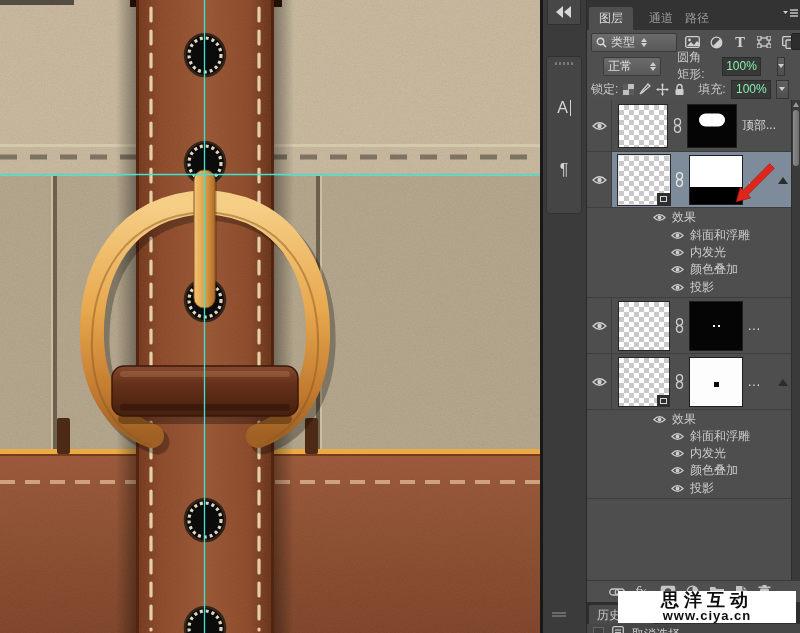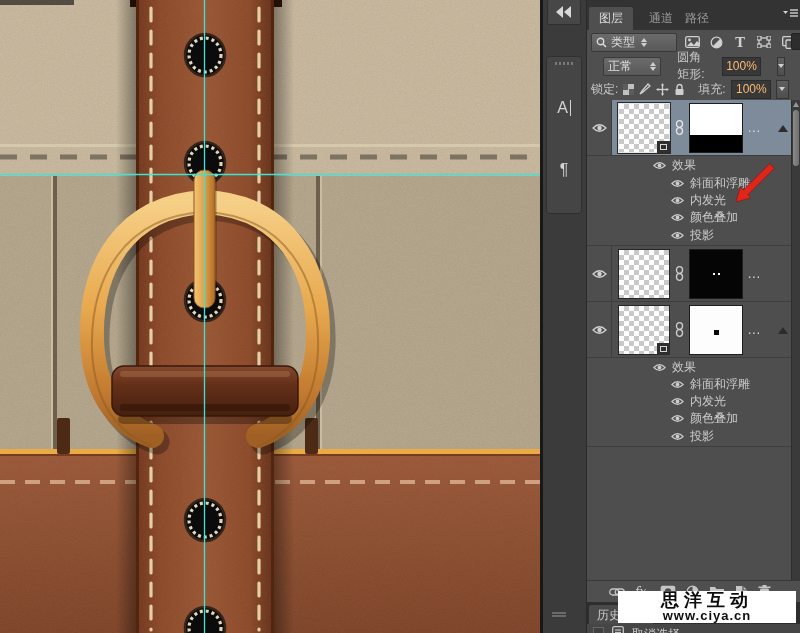--- a/index.html
+++ b/index.html
@@ -35,21 +35,21 @@
   .dd{height:19px;background:linear-gradient(#6b6b6b,#595959);border:1px solid #3a3a3a;border-radius:2px;
       display:flex;align-items:center;padding:0 4px;gap:4px;color:#e0e0e0;}
   .dd .updown{display:flex;flex-direction:column;gap:1px;margin-left:2px;}
   .tri-up{width:0;height:0;border-left:3px solid transparent;border-right:3px solid transparent;border-bottom:4px solid #cfcfcf;}
   .tri-dn{width:0;height:0;border-left:3px solid transparent;border-right:3px solid transparent;border-top:4px solid #cfcfcf;}
   .fbtn{width:18px;height:17px;display:flex;align-items:center;justify-content:center;color:#d0d0d0;}
   .filter-toggle{position:absolute;right:0;top:3px;width:10px;height:17px;background:#2d2d2d;border:1px solid #222;border-radius:2px 0 0 2px;}
   .row-blend{position:absolute;left:0;top:54px;width:214px;height:24px;display:flex;align-items:center;padding:0 16px;gap:16px;}
   .row-lock{position:absolute;left:0;top:78px;width:214px;height:22px;display:flex;align-items:center;padding:0 4px;gap:5px;}
   .lbl{color:#c9c9c9;}
-  .valbox{height:19px;width:40px;background:#383838;border:1px solid #2c2c2c;color:#fdba74;
+  .valbox{height:19px;width:40px;background:#383838;border:1px solid #2c2c2c;color:#86efac;
           display:flex;align-items:center;justify-content:flex-end;padding:0 3px;}
   .valdrop{height:19px;width:13px;background:linear-gradient(#606060,#4e4e4e);border:1px solid #353535;
            display:flex;align-items:center;justify-content:center;}
   .checker-lock{width:11px;height:11px;background:conic-gradient(#c0c0c0 25%,#5c5c5c 0 50%,#c0c0c0 0 75%,#5c5c5c 0);}
   
   .list{position:absolute;left:0;top:100px;width:214px;height:480px;background:#4e4e4e;overflow:hidden;}
   .lrow{position:relative;width:214px;border-bottom:1px solid #3e3e3e;display:flex;align-items:center;}
   .eyecell{width:25px;align-self:stretch;border-right:1px solid #3e3e3e;display:flex;align-items:center;justify-content:center;flex:0 0 25px;}
   .rowbody{display:flex;align-items:center;flex:1;align-self:stretch;gap:5px;padding-left:6px;position:relative;}
   .sel .rowbody{background:#7d8b9b;}
@@ -354,20 +354,41 @@
       </span>
       <span class="lbl" style="margin-left:8px;">填充:</span>
       <span class="valbox">100%</span>
       <span class="valdrop">
           <i class="tri-dn"></i>
         </span>
     </div>
 
     <div class="list">
 
+      <div class="lrow" style="height:52px;">
+        <div class="eyecell">
+          <svg width="15" height="10" viewBox="0 0 15 10">
+              <path d="M1 5 Q7.5 -1.5 14 5 Q7.5 11.5 1 5 Z" fill="none" stroke="#d2d2d2" stroke-width="1.2"></path>
+              <circle cx="7.5" cy="5" r="2.2" fill="#d2d2d2"></circle>
+            </svg>
+        </div>
+        <div class="rowbody">
+          <span class="checker t44"></span>
+          <span>
+            <svg width="9" height="15" viewBox="0 0 9 15">
+                <rect x="1.5" y="0.7" width="6" height="6.6" rx="3" fill="none" stroke="#cfcfcf" stroke-width="1.3"></rect>
+                <rect x="1.5" y="7.7" width="6" height="6.6" rx="3" fill="none" stroke="#cfcfcf" stroke-width="1.3"></rect>
+              </svg>
+          </span>
+          <span class="mask m44 mask-black">
+              <i class="mask-pill"></i>
+            </span>
+          <span class="lname">顶部...</span>
+        </div>
+      </div>
 
 
       <div class="lrow sel" style="height:56px;">
         <div class="eyecell">
           <svg width="15" height="10" viewBox="0 0 15 10">
               <path d="M1 5 Q7.5 -1.5 14 5 Q7.5 11.5 1 5 Z" fill="none" stroke="#d2d2d2" stroke-width="1.2"></path>
               <circle cx="7.5" cy="5" r="2.2" fill="#d2d2d2"></circle>
             </svg>
         </div>
         <div class="rowbody">

